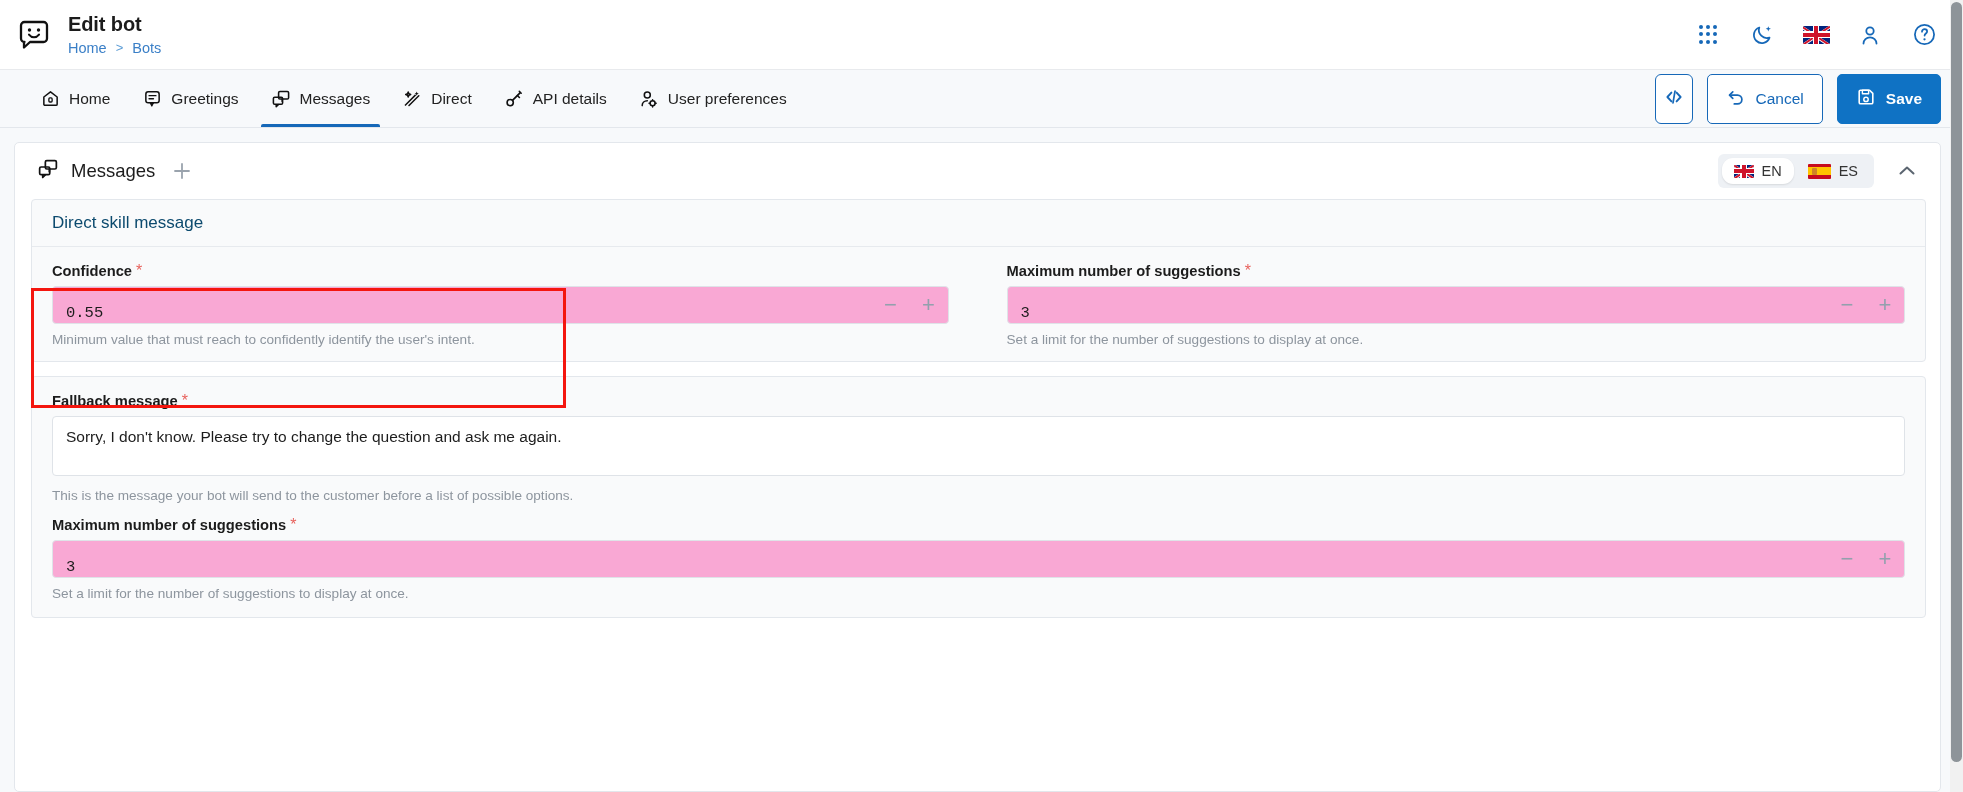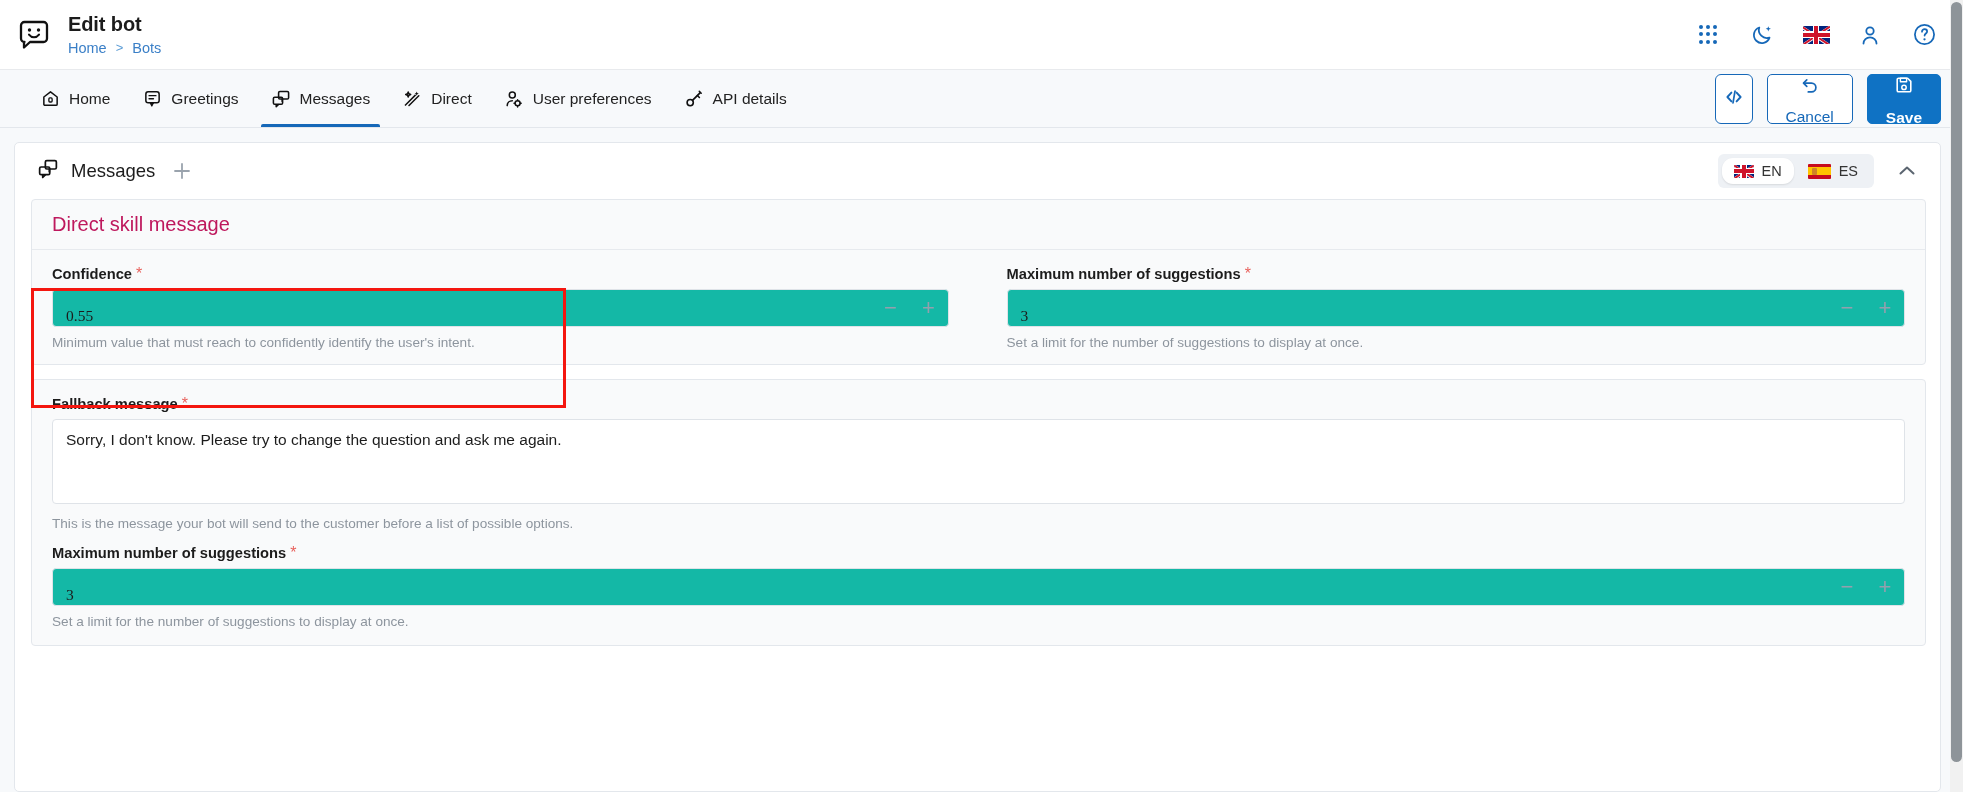--- a/index.html
+++ b/index.html
@@ -111,21 +111,21 @@
   .navtab .ico { display:flex; align-items:center; justify-content:center; width:20px; height:20px; flex:none; }
   .navtab.active::after {
     content:""; position:absolute; left: 6px; right: 6px; bottom: 0;
     height: 3px; background: #1668b8; border-radius: 2px 2px 0 0;
   }
   .nav-spacer { flex: 1 1 auto; }
   .nav-actions { display: flex; align-items: center; gap: 14px; }
   .btn {
     display: flex; align-items: center; gap: 10px;
     height: 50px; border-radius: 5px; cursor: pointer;
-    font-size: 15.5px; padding: 0 18px; white-space: nowrap; flex-direction: column;
+    font-size: 15.5px; padding: 0 18px; white-space: nowrap;
   }
   .btn-icon-only {
     width: 38px; padding: 0; justify-content: center;
     border: 1.4px solid #1668b8; background: #fff; color: #1668b8; border-radius: 6px;
   }
   .btn-outline {
     border: 1.4px solid #1668b8; background: #fff; color: #1668b8;
   }
   .btn-primary {
     border: 1.4px solid #0f72c4; background: #0f72c4; color: #fff; font-weight: bold;
@@ -168,55 +168,55 @@
     display:flex; align-items:center; justify-content:center;
     color: #5b6570; cursor: pointer;
   }
 
   .panels { padding: 0 14px 0 16px; }
   .panel {
     border: 1px solid #e3e7ec; border-radius: 4px; background: #f9fafb;
     margin-bottom: 14px; position: relative;
   }
   .panel-head {
-    padding: 13px 20px; font-size: 20px; color: #be185d;
+    padding: 13px 20px; font-size: 17px; color: #0c4a6e;
     border-bottom: 1px solid #e7eaee;
   }
   .panel-body { padding: 16px 20px 14px 20px; }
 
   .row2 { display: flex; gap: 16px; }
   .col { flex: 1 1 50%; min-width: 0; }
   .col-left { padding-right: 22px; }
   .col-right { padding-left: 20px; }
 
   .field-label {
     font-size: 14.7px; color: #1c1c1c; font-weight: bold;
     margin-bottom: 7px; display: flex; align-items: center; gap: 4px;
   }
   .req { color: #e8615c; font-weight: normal; font-size: 16px; line-height: 1; }
   .input-wrap { position: relative; }
   .text-input {
     width: 100%; height: 38px; border: 1px solid #dfe3e8; border-radius: 4px;
-    background: #14b8a6; font-size: 15.5px; color: #1c1c1c;
-    padding: 16px 80px 0 13px; font-family: Liberation Serif, serif;
+    background: #f9a8d4; font-size: 15.5px; color: #1c1c1c;
+    padding: 16px 80px 0 13px; font-family: Liberation Mono, monospace;
     outline: none;
   }
   .stepper {
     position: absolute; right: 10px; top: 0; height: 38px;
     display: flex; align-items: center; gap: 18px;
   }
   .step-btn {
     width: 20px; height: 20px; display:flex; align-items:center; justify-content:center;
     color: #93a0ad; font-size: 22px; line-height: 1; cursor: pointer; user-select: none;
   }
   .helper {
     font-size: 13.6px; color: #8d959e; margin-top: 8px;
   }
   .textarea-input {
-    width: 100%; height: 85px; border: 1px solid #dfe3e8; border-radius: 4px;
+    width: 100%; height: 60px; border: 1px solid #dfe3e8; border-radius: 4px;
     background: #ffffff; font-size: 15.5px; color: #1c1c1c;
     padding: 10px 13px; resize: none; outline: none;
     font-family: "Liberation Sans", sans-serif; line-height: 20px;
   }
   .field-block { margin-bottom: 2px; }
   .field-block + .field-block { margin-top: 14px; }
 
   
   .highlight-box {
     position: absolute; border: 3px solid #f4160f;
@@ -355,39 +355,39 @@
             <path d="M14.7 2.6l.6 1.5 1.5.6-1.5.6-.6 1.5-.6-1.5-1.5-.6 1.5-.6.6-1.5z" fill="#111"></path>
             <path d="M7 16.5L16.8 6.8" stroke="#111" stroke-width="1.5" stroke-linecap="round"></path>
           </svg>
         </span>
         <span>Direct</span>
       </div>
 
       <div class="navtab">
         <span class="ico">
           <svg width="20" height="20" viewBox="0 0 20 20" fill="none">
+            <circle cx="6.2" cy="13.6" r="3.1" stroke="#111" stroke-width="1.6"></circle>
+            <path d="M8.5 11.4L16 3.9" stroke="#111" stroke-width="1.7" stroke-linecap="round"></path>
+            <path d="M13.4 6.5l2 2" stroke="#111" stroke-width="1.6" stroke-linecap="round"></path>
+            <path d="M15.3 2.4l1.9 1.9" stroke="#111" stroke-width="1.5" stroke-linecap="round"></path>
+          </svg>
+        </span>
+        <span>API details</span>
+      </div>
+
+      <div class="navtab">
+        <span class="ico">
+          <svg width="20" height="20" viewBox="0 0 20 20" fill="none">
             <circle cx="8.3" cy="5.9" r="3" stroke="#111" stroke-width="1.55"></circle>
             <path d="M3.2 16.6c0-2.9 2.3-4.8 5.1-4.8" stroke="#111" stroke-width="1.55" stroke-linecap="round"></path>
             <circle cx="13.6" cy="14.3" r="2.5" stroke="#111" stroke-width="1.5"></circle>
             <path d="M13.6 10.6v1M13.6 17v1M10 14.3h1M16.2 14.3h1" stroke="#111" stroke-width="1.4" stroke-linecap="round"></path>
           </svg>
         </span>
         <span>User preferences</span>
-      </div>
-
-      <div class="navtab">
-        <span class="ico">
-          <svg width="20" height="20" viewBox="0 0 20 20" fill="none">
-            <circle cx="6.2" cy="13.6" r="3.1" stroke="#111" stroke-width="1.6"></circle>
-            <path d="M8.5 11.4L16 3.9" stroke="#111" stroke-width="1.7" stroke-linecap="round"></path>
-            <path d="M13.4 6.5l2 2" stroke="#111" stroke-width="1.6" stroke-linecap="round"></path>
-            <path d="M15.3 2.4l1.9 1.9" stroke="#111" stroke-width="1.5" stroke-linecap="round"></path>
-          </svg>
-        </span>
-        <span>API details</span>
       </div>
     </div>
 
     <div class="nav-spacer"></div>
 
     <div class="nav-actions">
       <div class="btn btn-icon-only">
         <span>
           <svg width="20" height="20" viewBox="0 0 20 20" fill="none">
             <path d="M7.4 5.6L3.4 10l4 4.4" stroke="#1668b8" stroke-width="1.9" stroke-linecap="round" stroke-linejoin="round"></path>

